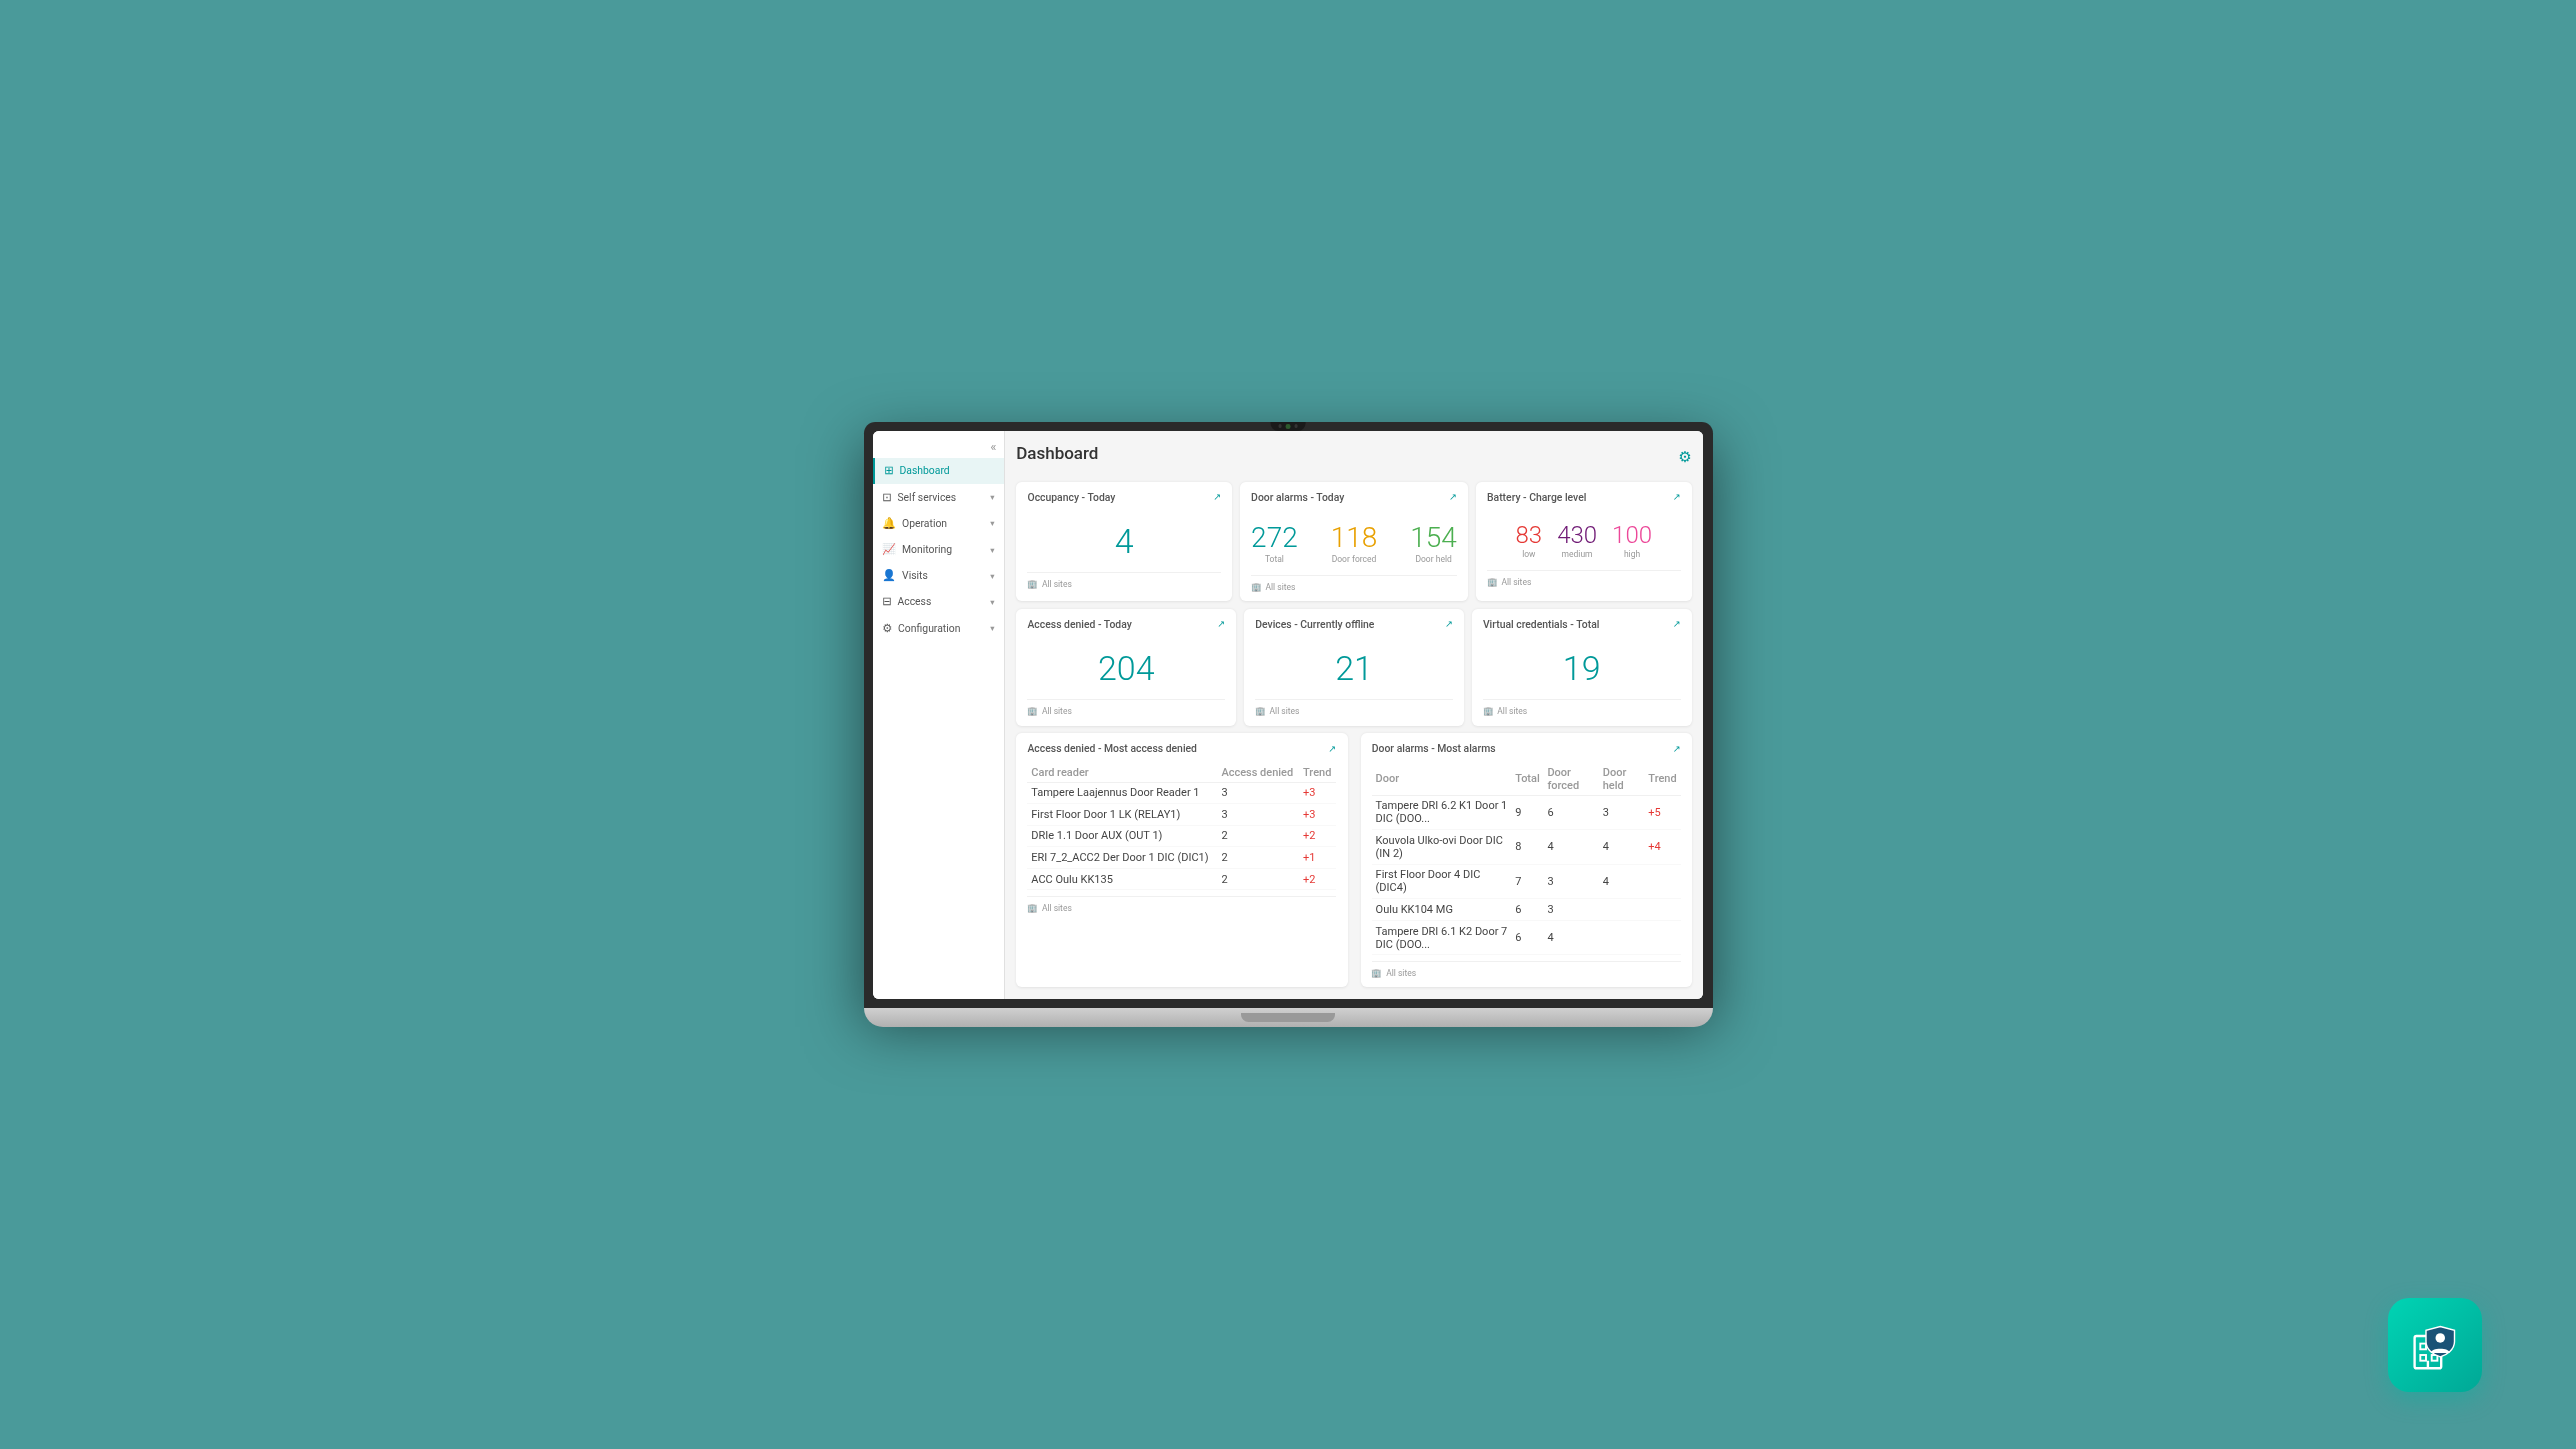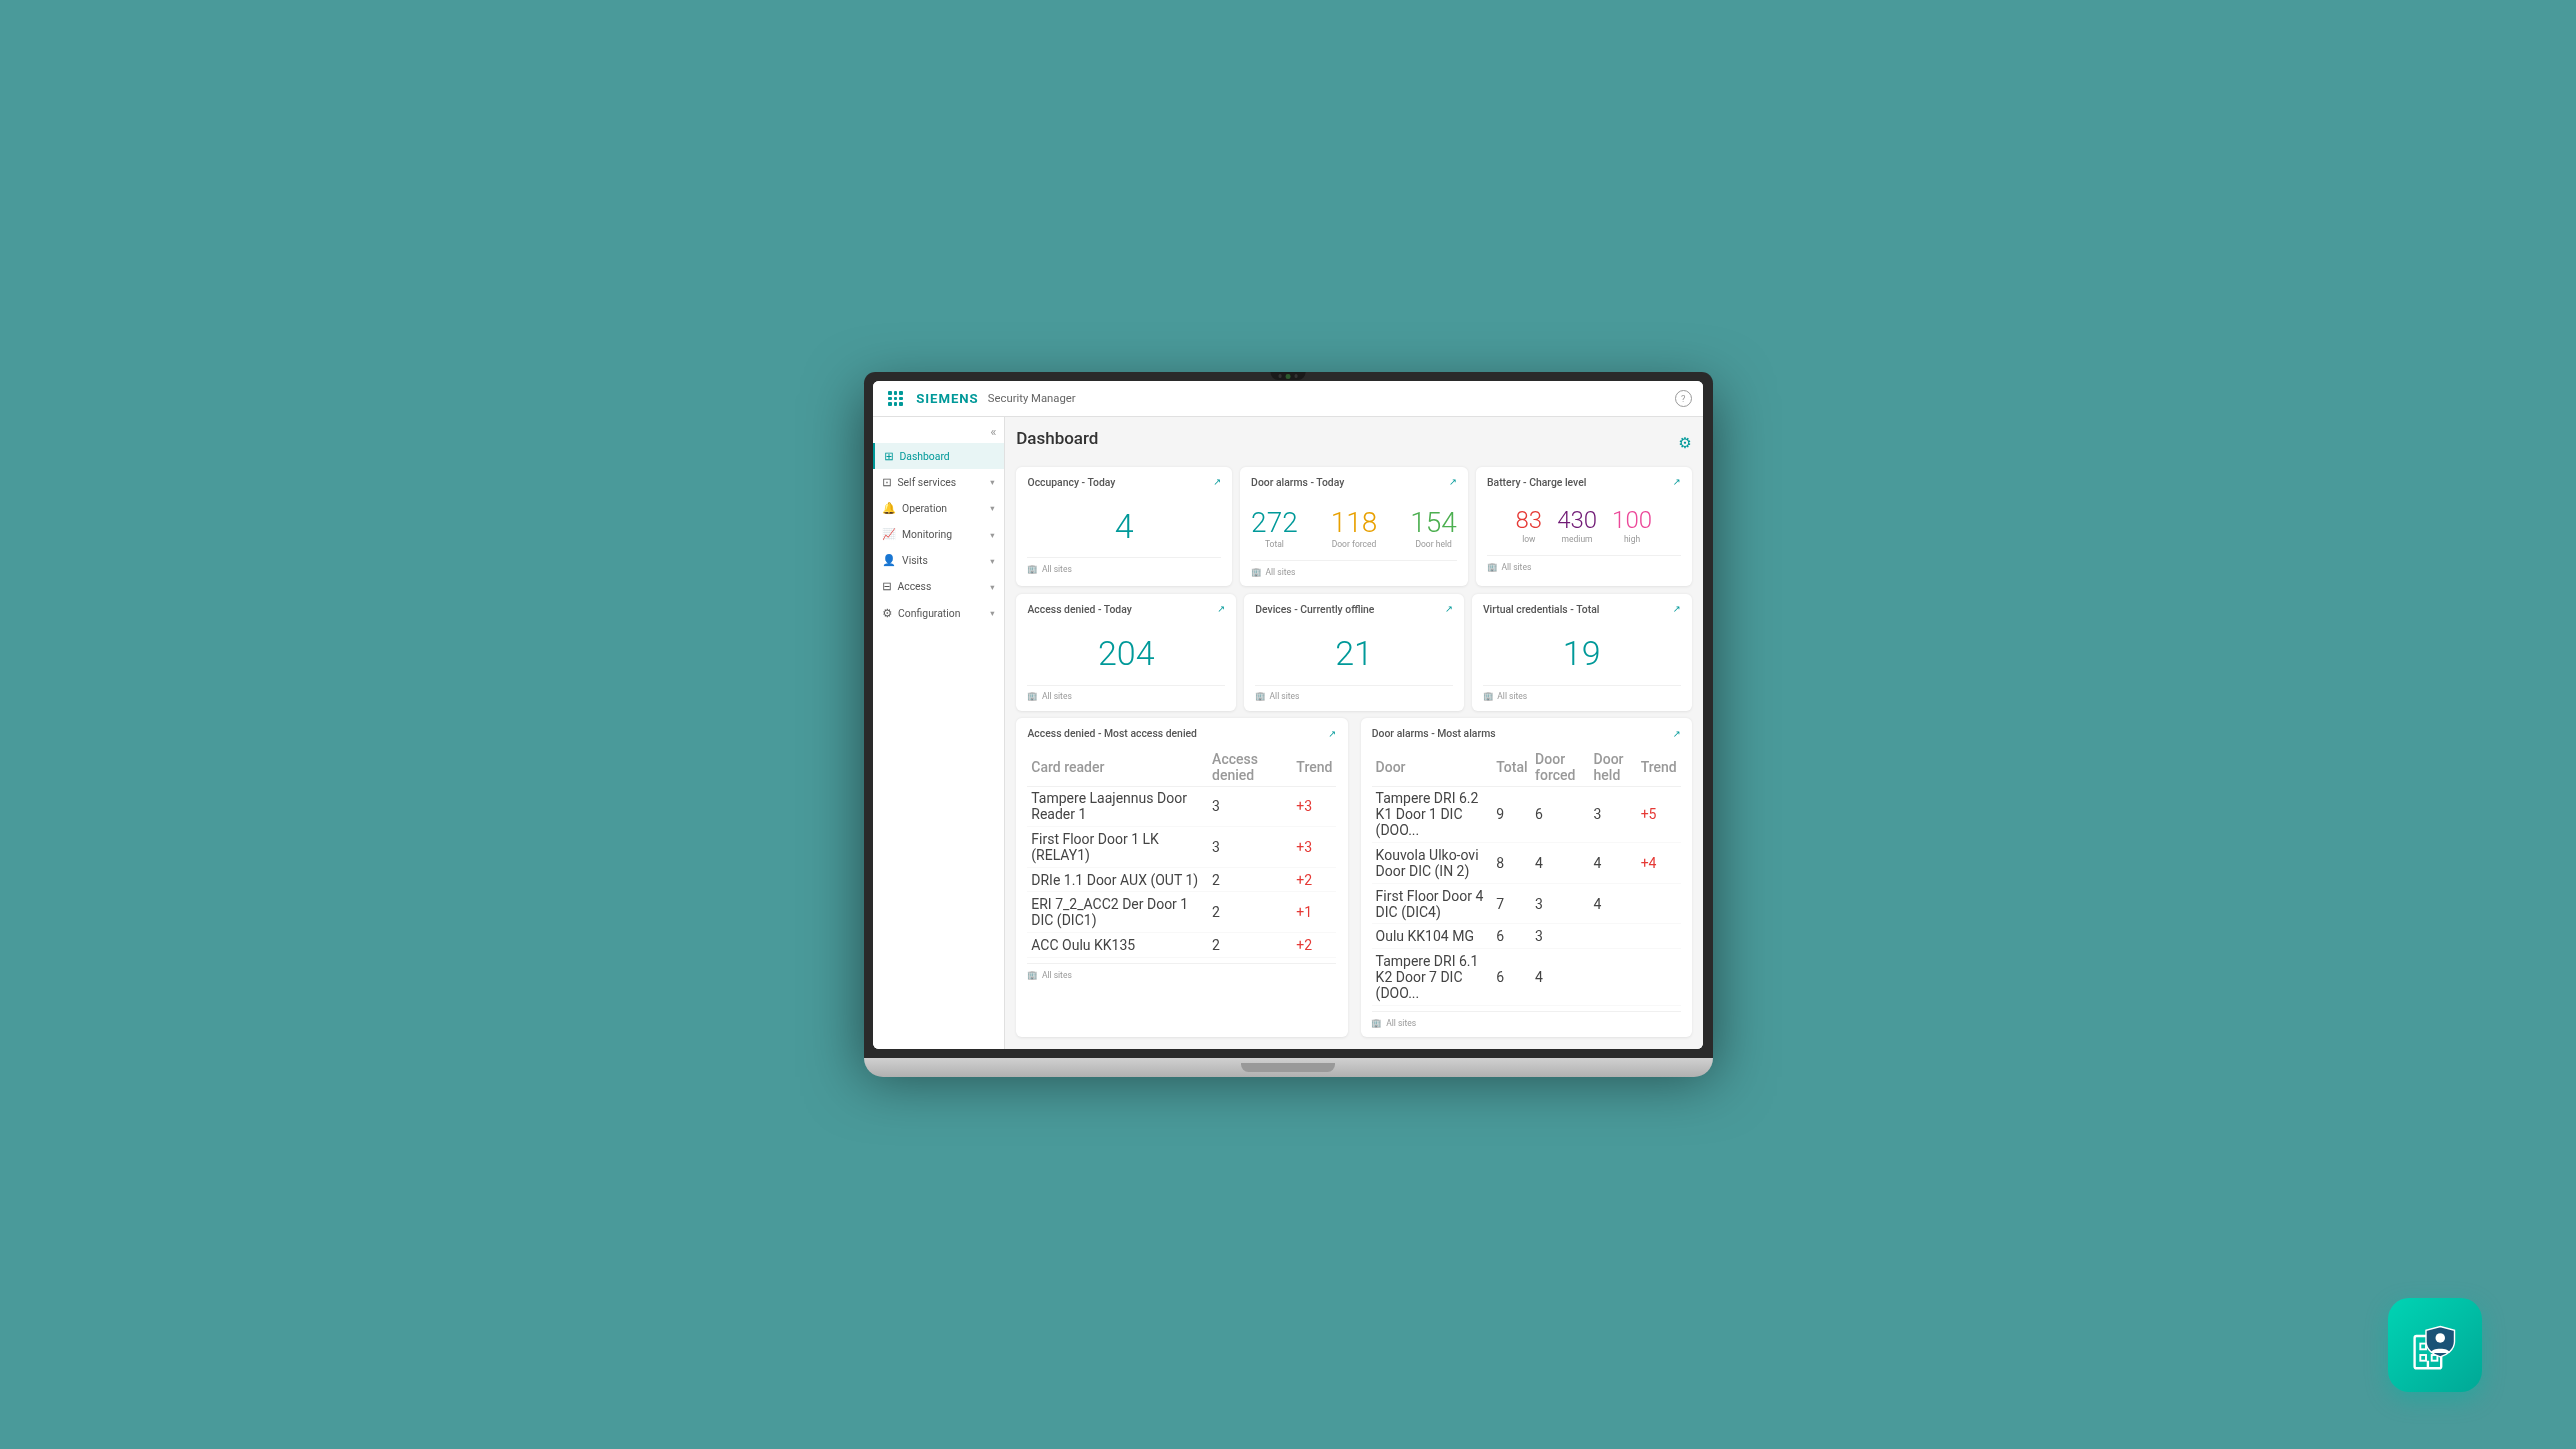--- a/index.html
+++ b/index.html
@@ -313,21 +313,21 @@
 
     .table-card-title {
       font-size: 10.4px;
       color: #555;
       font-weight: 500;
     }
 
     table {
       width: 100%;
       border-collapse: collapse;
-      font-size: 14px;
+      font-size: 11px;
     }
 
     thead th {
       color: #999;
       font-weight: 500;
       text-align: left;
       padding: 2.8px 3.8px;
       border-bottom: 0.9px solid #f0f0f0;
     }
 
@@ -393,36 +393,20 @@
 
 <div class="laptop-wrapper">
   <div class="laptop-screen">
     <div class="camera-bar">
       <div class="camera-dot"></div>
       <div class="camera-light"></div>
       <div class="camera-dot"></div>
     </div>
     <div class="screen-inner">
 
-      <div class="top-bar">
-        <div class="app-grid-icon">
-          <span></span>
-            <span></span>
-            <span></span>
-          <span></span>
-            <span></span>
-            <span></span>
-          <span></span>
-            <span></span>
-            <span></span>
-        </div>
-        <span class="brand-name">SIEMENS</span>
-        <span class="app-title">Security Manager</span>
-        <div class="help-icon">?</div>
-      </div>
 
       <div class="main-layout">
 
         <nav class="sidebar">
           <div class="sidebar-toggle">
             <span>«</span>
           </div>
 
           <div class="nav-item active">
             <span class="nav-icon">⊞</span>

